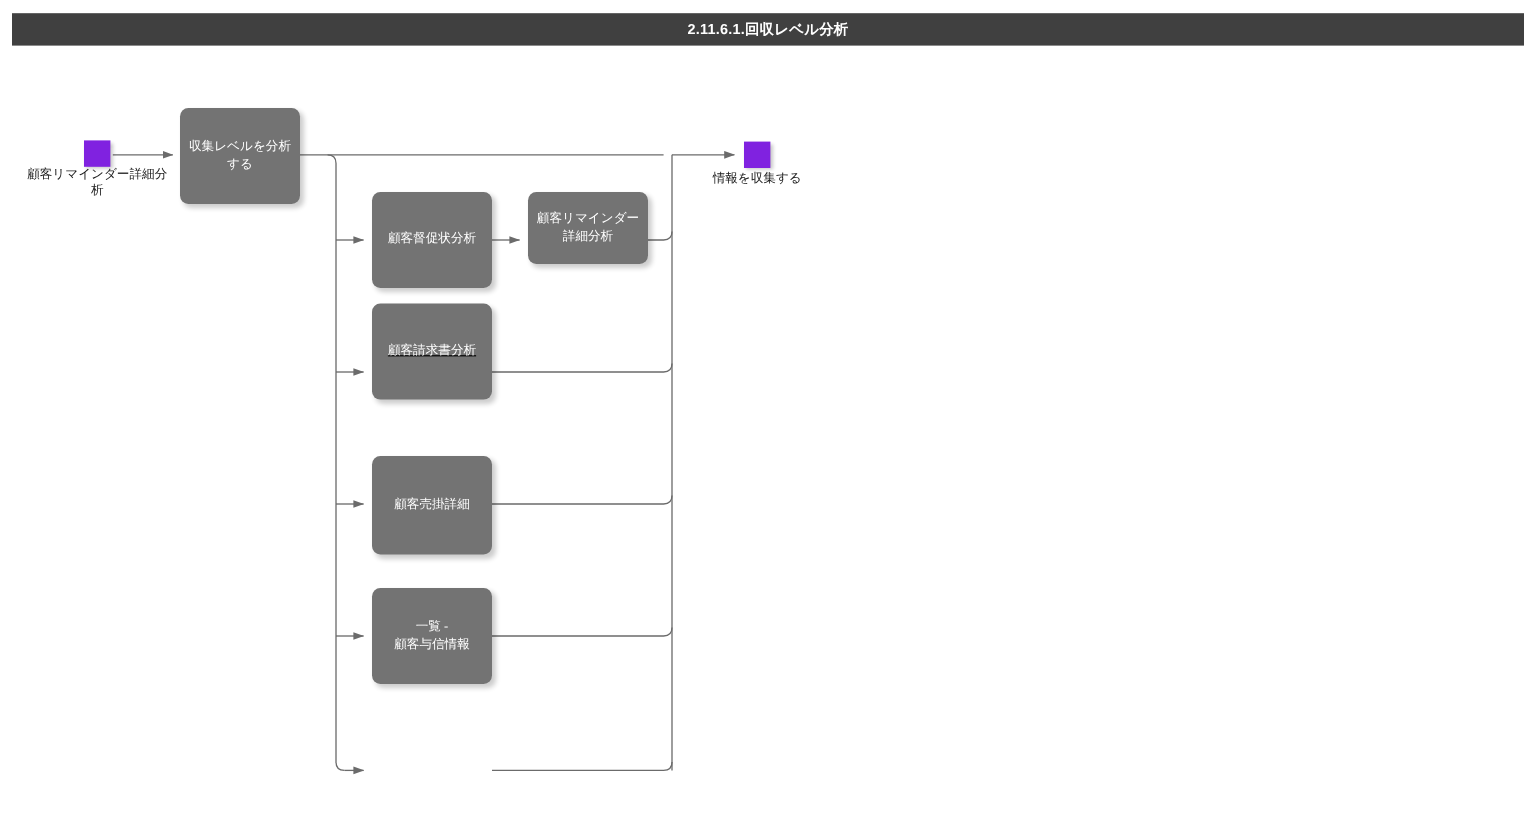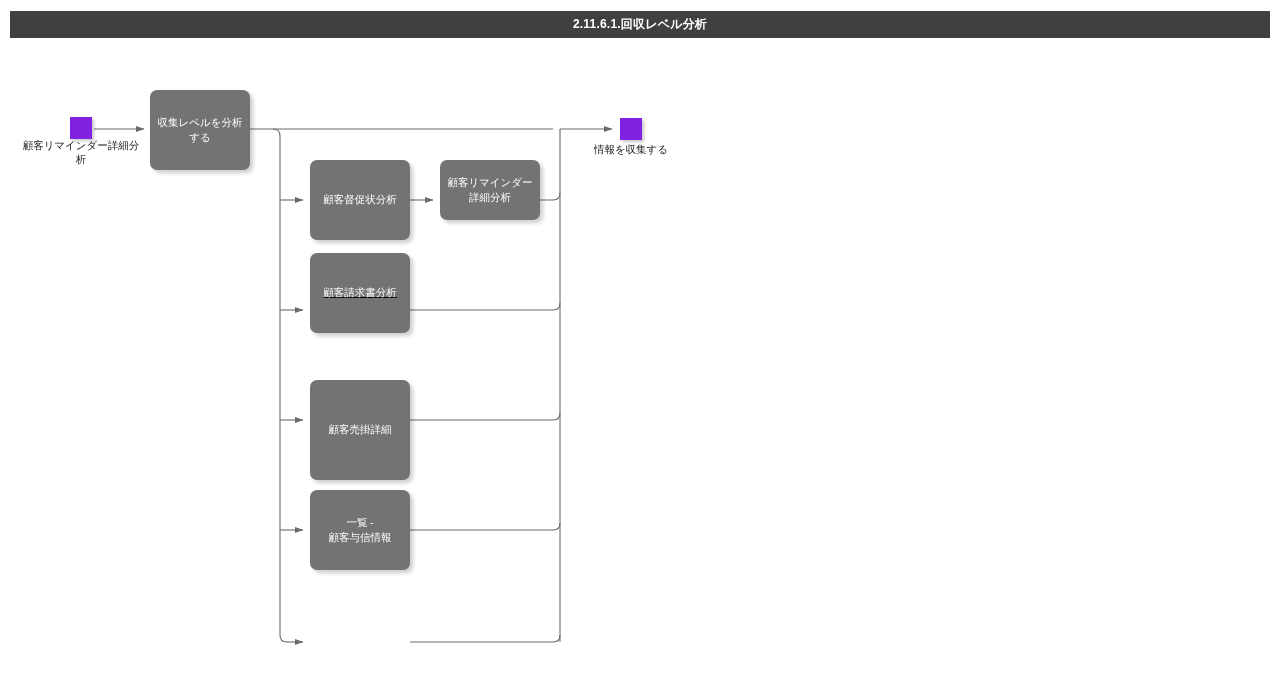--- a/index.html
+++ b/index.html
@@ -150,21 +150,21 @@
   </div>
 
   <div class="proc-box" style="left:440px; top:160px; width:100px; height:60px;">
     <span class="proc-label">顧客リマインダー詳細分析</span>
   </div>
 
   <div class="proc-box" style="left:310px; top:253px; width:100px; height:80px;text-decoration:underline;">
     <span class="proc-label">顧客請求書分析</span>
   </div>
 
-  <div class="proc-box" style="left:310px; top:380px; width:100px; height:100px;">
+  <div class="proc-box" style="left:310px; top:380px; width:100px; height:82px;">
     <span class="proc-label">顧客売掛詳細</span>
   </div>
 
   <div class="proc-box" style="left:310px; top:490px; width:100px; height:80px;">
     <span class="proc-label">一覧 -
 顧客与信情報</span>
   </div>
 
 
 </div>

